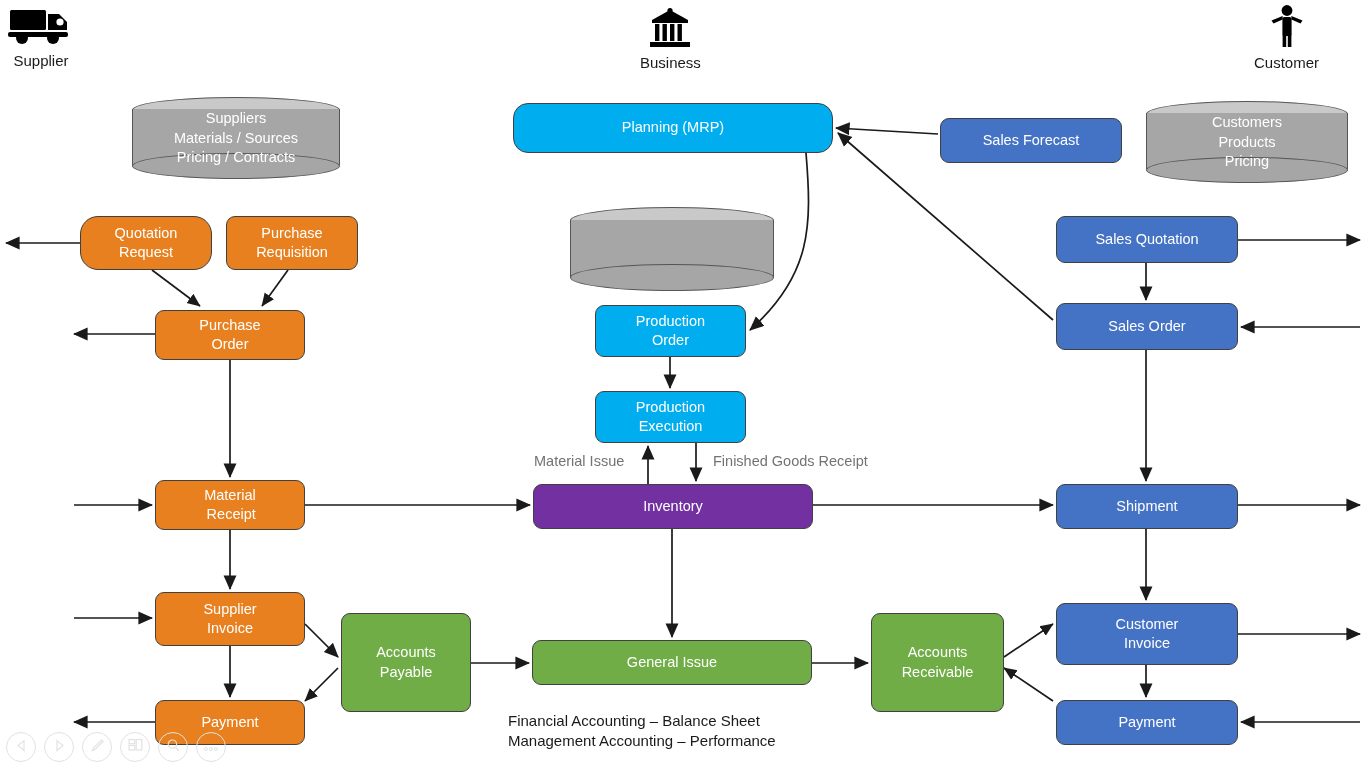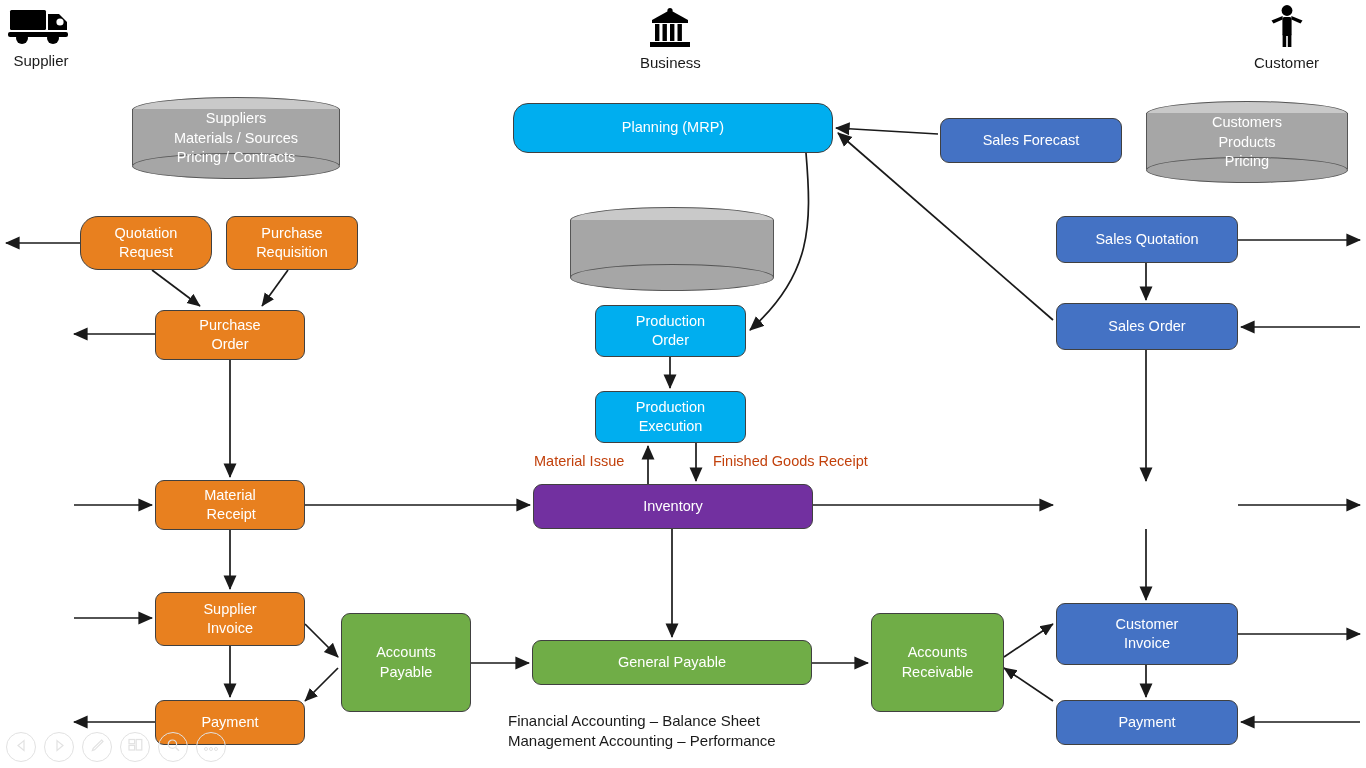--- a/index.html
+++ b/index.html
@@ -25,21 +25,21 @@
             background:#A6A6A6;border-radius:50%;}
   .cyl .top{position:absolute;left:0;right:0;border:1px solid #555;
             background:#C9C9C9;border-radius:50%;}
   .cyl .lbl{position:absolute;left:0;right:0;color:#fff;font-size:14.5px;
             line-height:1.34;text-align:center;white-space:pre-line;z-index:3;}
 
   .actor{position:absolute;text-align:center;}
   .actor .ic{display:block;margin:0 auto;}
   .actor .nm{font-size:15px;color:#1a1a1a;margin-top:2px;}
 
-  .edgelabel{position:absolute;font-size:14.5px;color:#c2410c;white-space:nowrap;z-index:6;}
+  .edgelabel{position:absolute;font-size:14.5px;color:#737373;white-space:nowrap;z-index:6;}
   .caption{position:absolute;font-size:15px;color:#1a1a1a;line-height:1.34;
            white-space:pre-line;z-index:6;}
 
   .toolbar{position:absolute;left:6px;bottom:6px;display:flex;gap:8px;z-index:20;}
   .tbtn{width:28px;height:28px;border-radius:50%;border:1.3px solid #E2E2E2;
         display:flex;align-items:center;justify-content:center;background:transparent;}
 </style>
 </head>
 <body>
 
@@ -158,26 +158,27 @@
 Invoice</div>
   <div class="node orange" id="n5" style="left: 155px; top: 700px; width: 150px; height: 45px;">Payment</div>
   <div class="node cyan" id="n6" style="left: 513px; top: 103px; width: 320px; height: 50px; border-radius: 15px;">Planning (MRP)</div>
   <div class="node cyan" id="n7" style="left: 595px; top: 305px; width: 151px; height: 52px;">Production
 Order</div>
   <div class="node cyan" id="n8" style="left: 595px; top: 391px; width: 151px; height: 52px;">Production
 Execution</div>
   <div class="node purple" id="n9" style="left: 533px; top: 484px; width: 280px; height: 45px;">Inventory</div>
   <div class="node green" id="n10" style="left: 341px; top: 613px; width: 130px; height: 99px;">Accounts
 Payable</div>
-  <div class="node green" id="n11" style="left: 532px; top: 640px; width: 280px; height: 45px;">General Payable</div>
+  <div class="node green" id="n11" style="left: 532px; top: 640px; width: 280px; height: 45px;">General Issue</div>
   <div class="node green" id="n12" style="left: 871px; top: 613px; width: 133px; height: 99px;">Accounts
 Receivable</div>
   <div class="node blue" id="n13" style="left: 940px; top: 118px; width: 182px; height: 45px;">Sales Forecast</div>
   <div class="node blue" id="n14" style="left: 1056px; top: 216px; width: 182px; height: 47px; text-align: center;">Sales Quotation</div>
   <div class="node blue" id="n15" style="left: 1056px; top: 303px; width: 182px; height: 47px;">Sales Order</div>
+  <div class="node blue" id="n16" style="left: 1056px; top: 484px; width: 182px; height: 45px;">Shipment</div>
   <div class="node blue" id="n17" style="left: 1056px; top: 603px; width: 182px; height: 62px;">Customer
 Invoice</div>
   <div class="node blue" id="n18" style="left: 1056px; top: 700px; width: 182px; height: 45px;">Payment</div>
 
   <div class="edgelabel" id="el0" style="left: 534px; top: 453px;">Material Issue</div>
   <div class="edgelabel" id="el1" style="left: 713px; top: 453px;">Finished Goods Receipt</div>
   <div class="caption" id="cap0" style="left: 508px; top: 711px;">Financial Accounting – Balance Sheet
 Management Accounting – Performance</div>
 
   <div class="actor" id="a0" style="left: 8px; top: 4px;">

